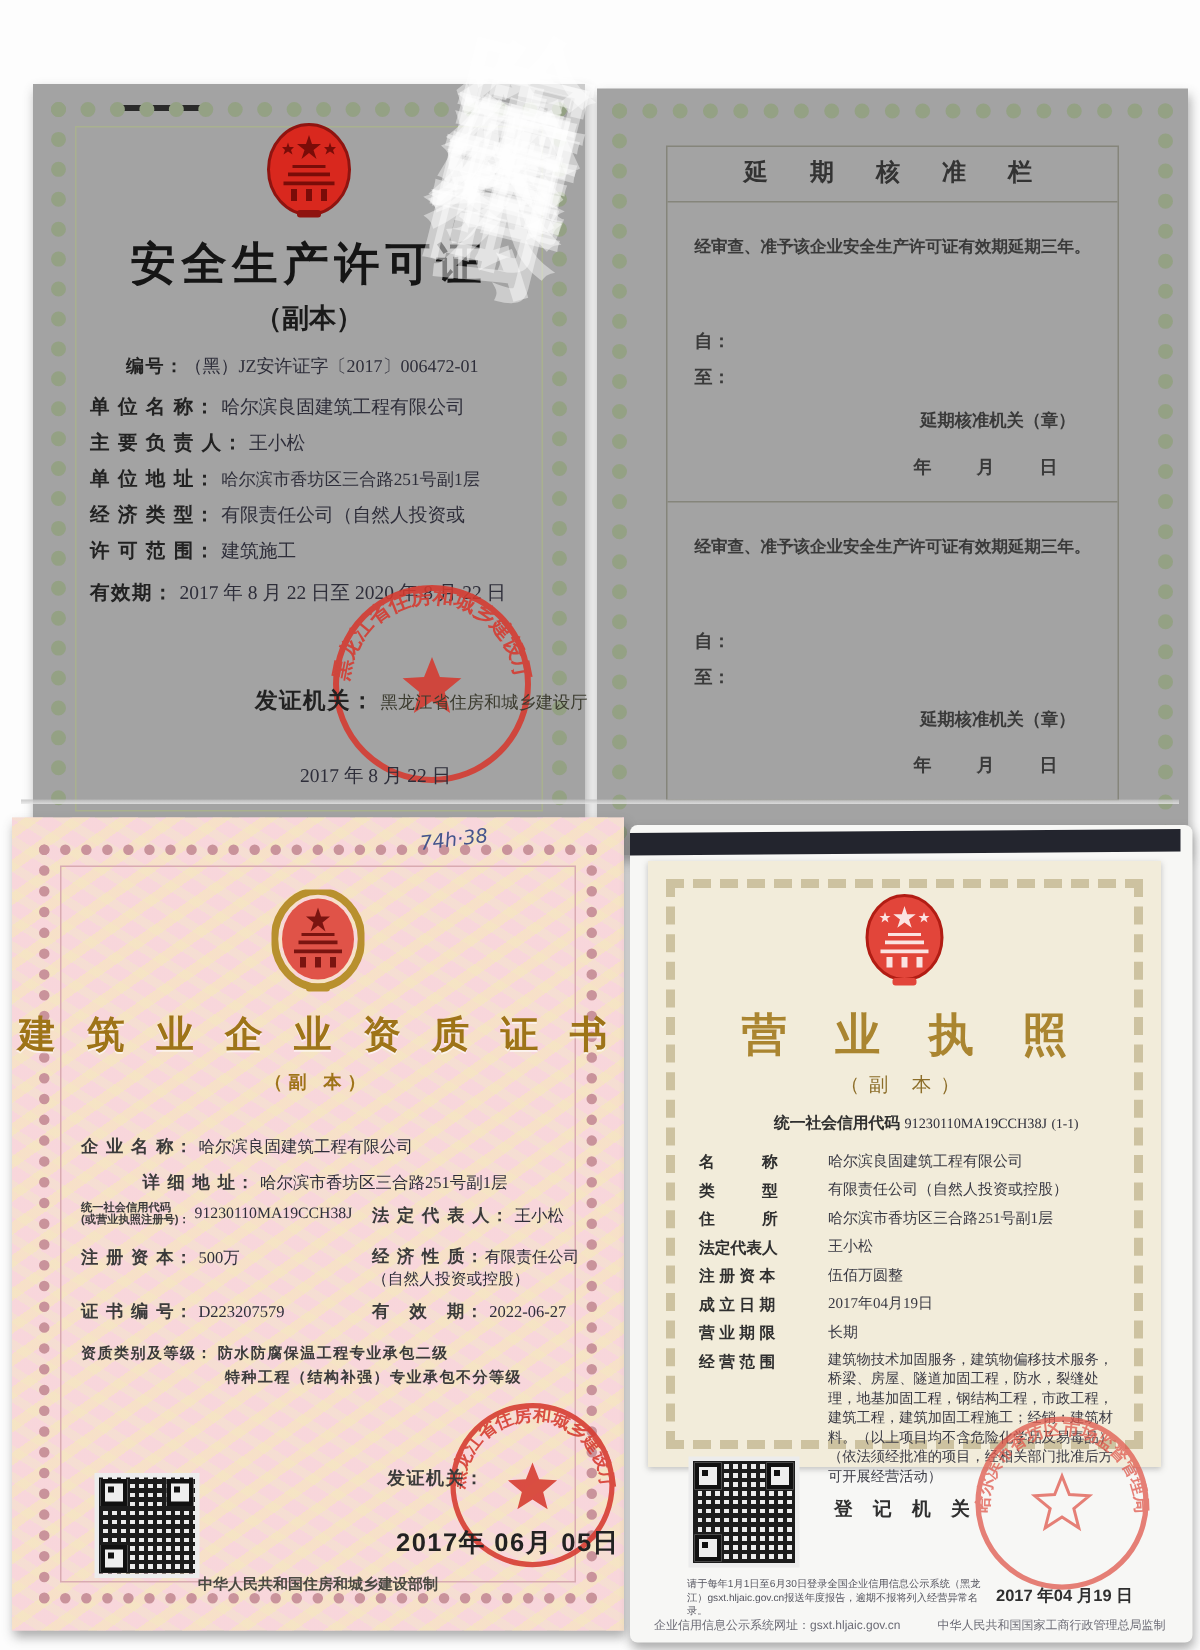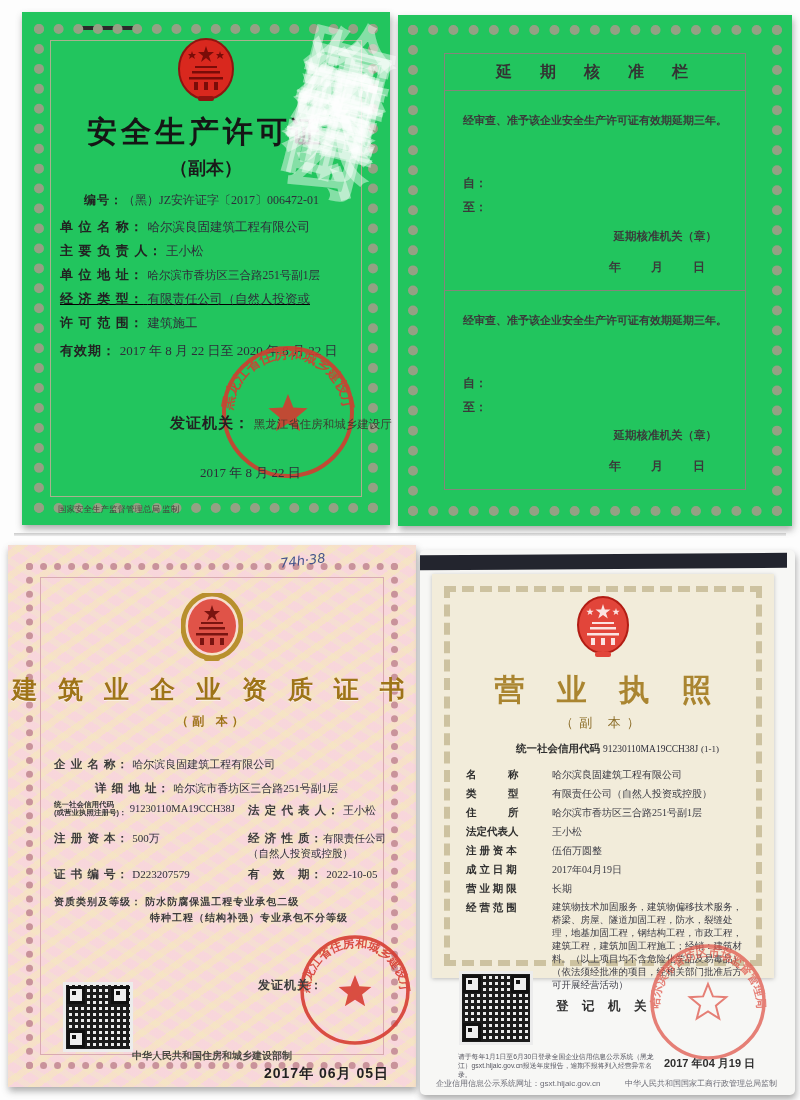--- a/index.html
+++ b/index.html
@@ -1,20 +1,20 @@
 <!DOCTYPE html>
 <html><head>
 <meta charset="utf-8">
 <style>
   html,body{margin:0;padding:0;background:#ffffff;}
   #canvas{position:relative;width:800px;height:1100px;background:#fdfdfd;overflow:hidden;
           font-family:"Liberation Sans",sans-serif;}
   .page{position:absolute;box-shadow:1px 4px 7px rgba(70,70,70,.45);}
   
-  .green-page{background:#22c55e;}
+  .green-page{background:#a3a3a3;margin-top:44px;}
   .chain-frame{position:absolute;border:10px dotted #94a184;pointer-events:none;}
   .thin-rect{position:absolute;border:1px solid #a9b18f;pointer-events:none;}
   .label{font-weight:bold;color:#222;letter-spacing:1px;}
   .kai{font-family:"Liberation Serif",serif;color:#2e2e3a;}
   
   #safety-title{position:absolute;top:100px;width:100%;text-align:center;font-size:30px;font-weight:bold;
                 color:#151515;letter-spacing:4px;}
   #safety-sub{position:absolute;top:144px;width:100%;text-align:center;font-size:18px;font-weight:bold;color:#1a1a1a;}
   #safety-serial{position:absolute;top:180px;left:62px;font-size:12px;}
   .sfield{position:absolute;left:38px;font-size:13px;white-space:nowrap;}
@@ -115,21 +115,21 @@
       <span class="kai">哈尔滨良固建筑工程有限公司</span>
     </div>
     <div class="sfield" style="top:230px;">
       <span class="label">主 要 负 责 人：</span>
       <span class="kai">王小松</span>
     </div>
     <div class="sfield" style="top:254px;">
       <span class="label">单 位 地 址：</span>
       <span class="kai" style="font-size:11.5px;">哈尔滨市香坊区三合路251号副1层</span>
     </div>
-    <div class="sfield" style="top:278px;text-decoration:underline;">
+    <div class="sfield" style="top:278px;">
       <span class="label">经 济 类 型：</span>
       <span class="kai">有限责任公司（自然人投资或</span>
     </div>
     <div class="sfield" style="top:302px;">
       <span class="label">许 可 范 围：</span>
       <span class="kai">建筑施工</span>
     </div>
     <div class="sfield" style="top:330px;">
       <span class="label">有效期：</span>
       <span class="kai" style="font-size:13px;">2017 年 8 月 22 日至 2020 年 8 月 22 日</span>
@@ -220,21 +220,21 @@
     </div>
     <div class="qrow" style="top:286px;left:240px;white-space:normal;width:140px;line-height:14px;">
       <span class="label">经 济 性 质：</span><span class="kai" style="font-size:10.5px;">有限责任公司（自然人投资或控股）</span>
     </div>
     <div class="qrow" style="top:322px;left:46px;">
       <span class="label">证 书 编 号：</span>
       <span class="kai">D223207579</span>
     </div>
     <div class="qrow" style="top:322px;left:240px;">
       <span class="label">有　效　期：</span>
-      <span class="kai">2022-10-05</span>
+      <span class="kai">2022-06-27</span>
     </div>
     <div class="qrow" style="top:350px;left:46px;">
       <span class="label" style="font-size:10px;">资质类别及等级：</span>
       <span class="label" style="font-size:10px;font-family:Liberation Serif, serif;">防水防腐保温工程专业承包二级</span>
     </div>
     <div class="qrow" style="top:366px;left:142px;">
       <span class="label" style="font-size:10px;">特种工程（结构补强）专业承包不分等级</span>
     </div>
 
     <div class="qr" style="left:58px;top:440px;width:64px;height:64px;">
@@ -248,21 +248,21 @@
       <path id="arcC" d="M 21,88 A 46,46 0 1 1 97,88" fill="none"></path>
       <text font-size="12" fill="#d63a2f" font-weight="bold">
         <textPath href="#arcC" xlink:href="#arcC" startOffset="50%" text-anchor="middle">黑龙江省住房和城乡建设厅</textPath>
       </text>
       <polygon fill="#d63a2f" points="59,44 63.4,55.2 75.4,55.9 66.1,63.6 69.1,75.2 59,68.7 48.9,75.2 51.9,63.6 42.6,55.9 54.6,55.2"></polygon>
     </svg>
 
     <div class="qrow" style="top:432px;left:250px;z-index:3;">
       <span class="label" style="font-size:12px;">发证机关：</span>
     </div>
-    <div class="qrow label" style="top:472px;left:256px;z-index:3;font-size:14px;margin-top:48px;">2017年 06月 05日</div>
+    <div class="qrow label" style="top:472px;left:256px;z-index:3;font-size:17px;">2017年 06月 05日</div>
     <div style="position:absolute;top:504px;width:100%;text-align:center;font-size:10px;font-weight:bold;color:#4a4a42;">中华人民共和国住房和城乡建设部制</div>
   </div>
 
   <div class="page" id="bl-photo" style="left:420px;top:550px;width:375px;height:545px;">
     <div id="bl-darkstrip"></div>
 
     <div id="bl-paper">
       <div class="sq-frame" style="inset:12px;"></div>
 
       <svg class="emblem" style="left:143px;top:22px;" width="56" height="64" viewBox="0 0 56 64">

